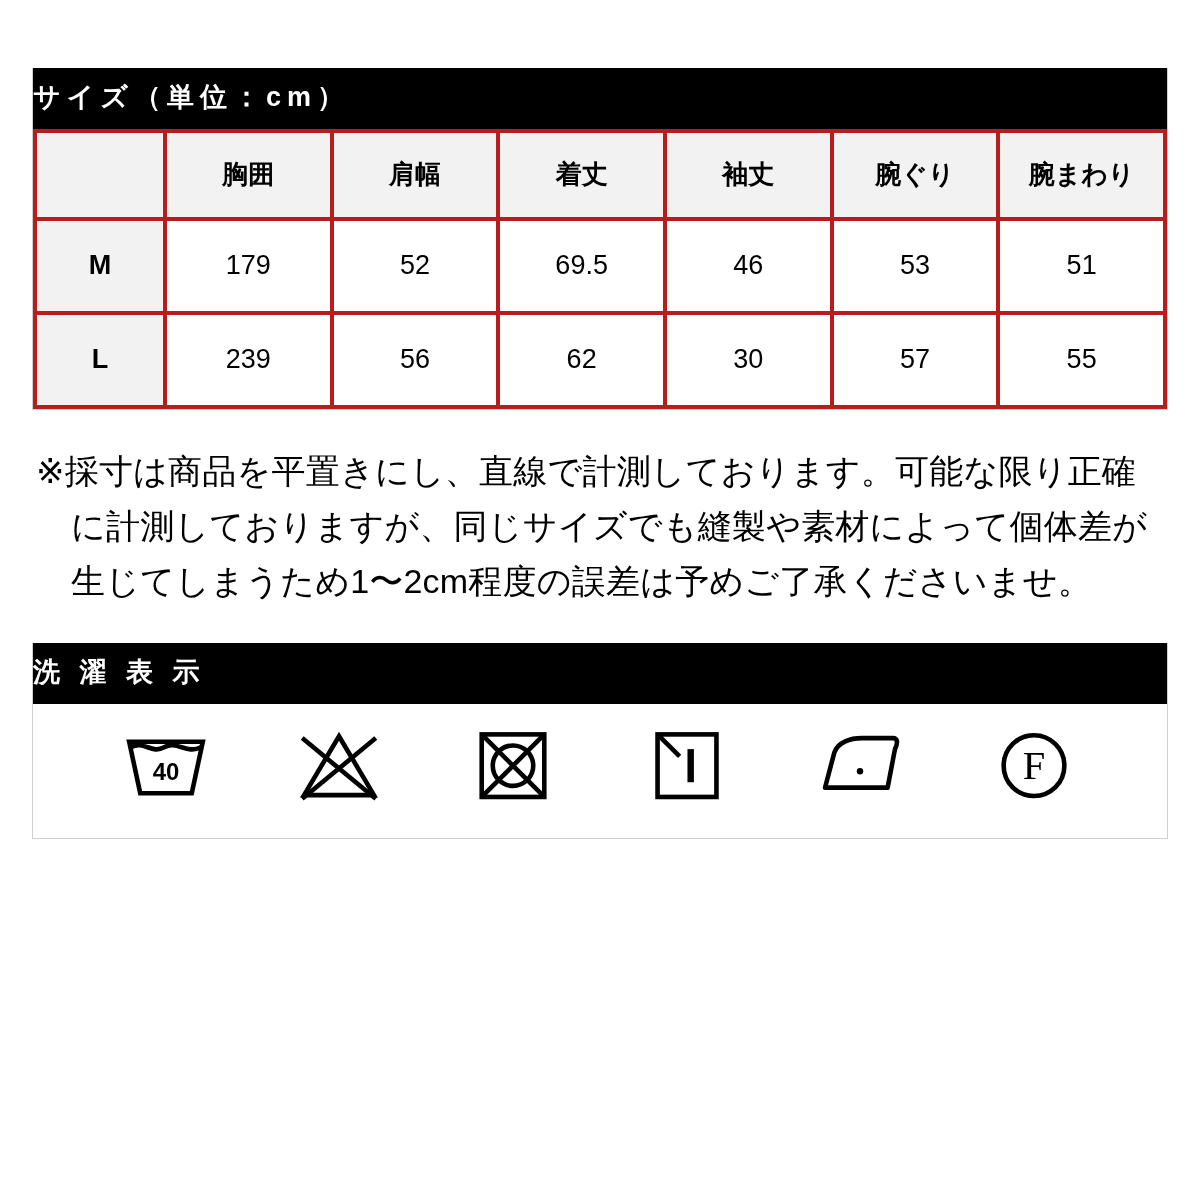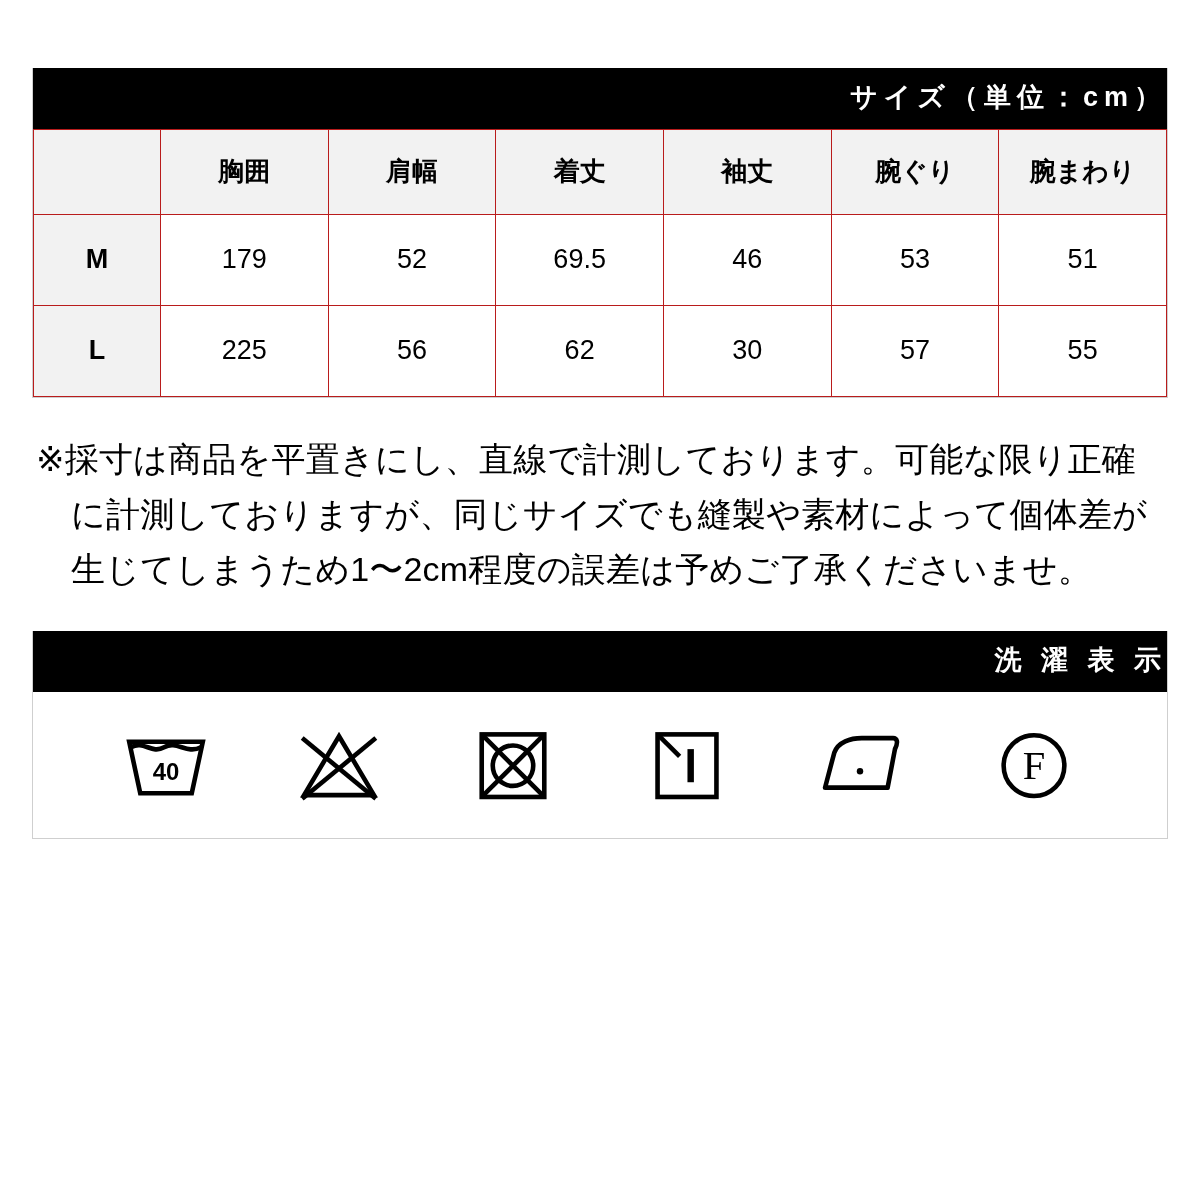--- a/index.html
+++ b/index.html
@@ -24,35 +24,35 @@
 
   
   .size-block {
     margin-top: 68px;
     border: 1px solid #cfcfcf;
     border-top: none;
   }
   .block-title {
     background: #000000;
     color: #ffffff;
-    text-align: right;
+    text-align: left;
     font-size: 27px;
     font-weight: bold;
     letter-spacing: 6px;
     padding: 15px 0 16px;
     line-height: 1.1;
   }
   table.size {
     width: 100%;
     border-collapse: collapse;
     table-layout: fixed;
   }
   table.size th,
   table.size td {
-    border: 1px solid #b91c1c;
+    border: 4px solid #b91c1c;
     text-align: center;
     font-size: 26px;
     font-weight: bold;
     height: 88px;
     vertical-align: middle;
   }
   table.size thead th {
     background: #f2f2f2;
     height: 82px;
   }
@@ -101,21 +101,21 @@
   
   .wash-block {
     margin-top: 18px;
     border: 1px solid #cfcfcf;
     border-top: none;
   }
   .wash-icons {
     display: flex;
     justify-content: space-around;
     align-items: flex-start;
-    padding: 24px 46px 30px 46px;
+    padding: 12px 46px 30px 46px;
     background: #ffffff;
   }
   .wash-icons .icon {
     width: 92px;
     height: 92px;
     display: block;
   }
   svg { display: block; }
 </style>
 </head>
@@ -142,21 +142,21 @@
           <th>M</th>
           <td>179</td>
           <td>52</td>
           <td>69.5</td>
           <td>46</td>
           <td>53</td>
           <td>51</td>
         </tr>
         <tr>
           <th>L</th>
-          <td>225</td>
+          <td>239</td>
           <td>56</td>
           <td>62</td>
           <td>30</td>
           <td>57</td>
           <td>55</td>
         </tr>
       </tbody>
     </table>
   </section>
 

